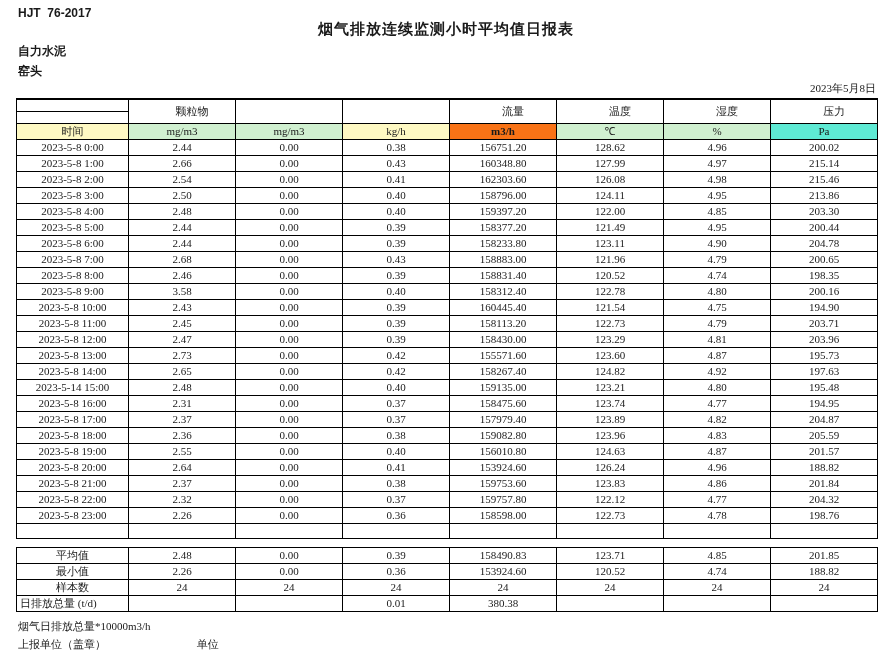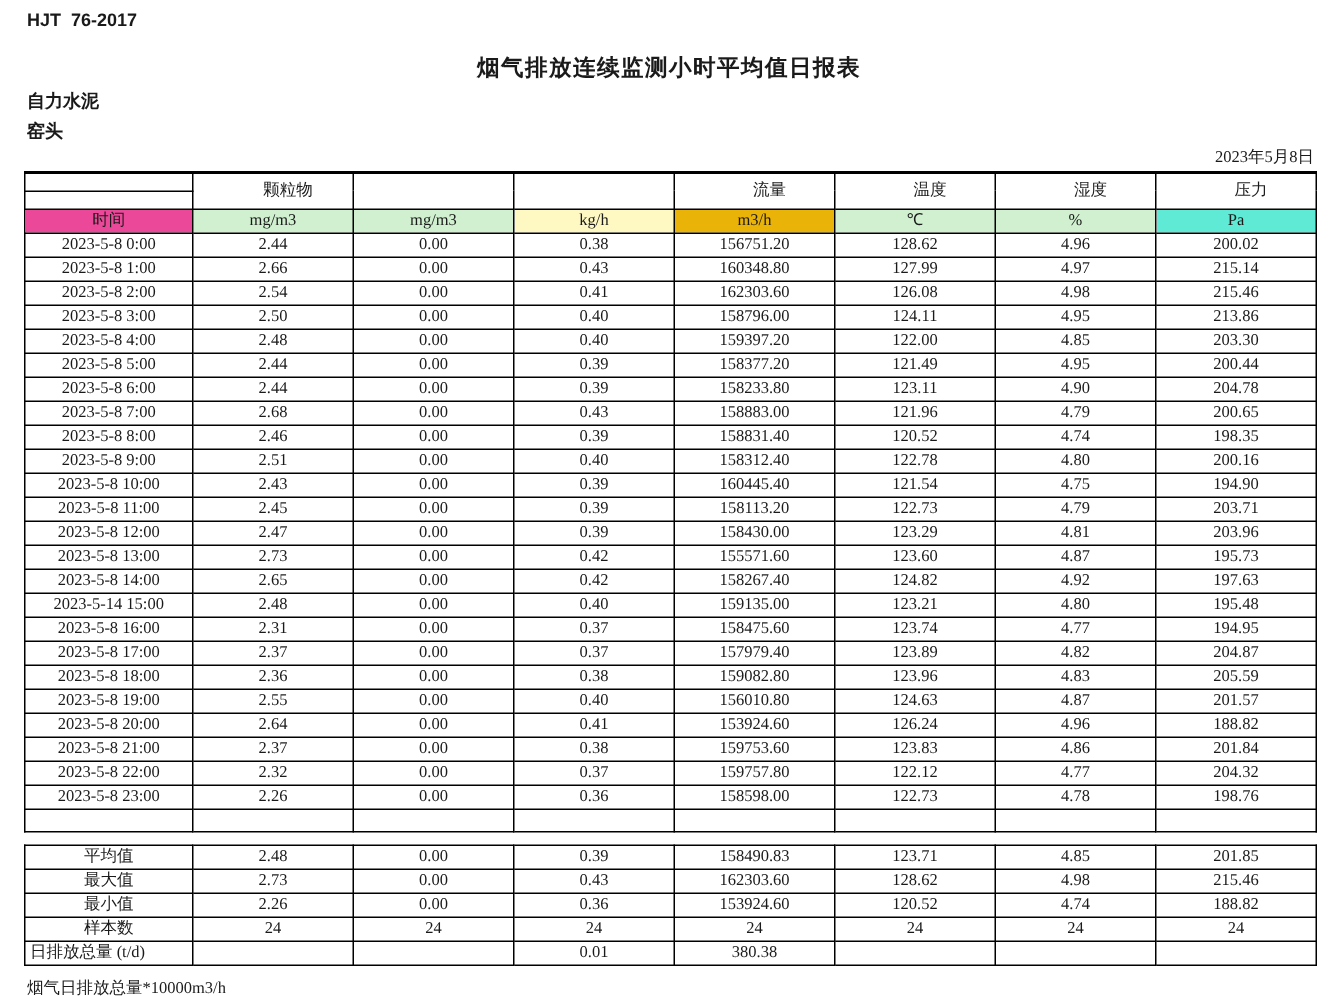--- a/index.html
+++ b/index.html
@@ -9,21 +9,21 @@
     font-family:"Liberation Serif", serif; color:#1a1a1a;
   }
   .page { padding:6px 16px 0 16px; }
 
   .std-code {
     font-family:"Liberation Sans", sans-serif; font-weight:bold;
     font-size:12px; white-space:pre; margin-left:2px;
   }
   .title {
     text-align:center; font-family:"Liberation Sans", sans-serif;
-    font-weight:bold; font-size:15px; margin-top:16px; letter-spacing:1px;
+    font-weight:bold; font-size:15px; margin-top:0; letter-spacing:1px;
   }
   .company {
     font-family:"Liberation Sans", sans-serif; font-weight:bold;
     font-size:12px; margin-top:4px; margin-left:2px;
   }
   .location {
     font-family:"Liberation Sans", sans-serif; font-weight:bold;
     font-size:12px; margin-top:3px; margin-left:2px;
   }
   .date { text-align:right; font-size:11px; margin:1px 0 2px 0; }
@@ -76,25 +76,25 @@
         <td rowspan="2"></td>
         <td rowspan="2">流量</td>
         <td rowspan="2">温度</td>
         <td rowspan="2">湿度</td>
         <td rowspan="2">压力</td>
       </tr>
       <tr class="hsub">
         <td></td>
       </tr>
       <tr class="unit-row">
-        <td style="background: #ec4899;">时间</td>
+        <td style="background: #fef9c3;">时间</td>
         <td style="background: rgb(208, 240, 208);">mg/m3</td>
         <td style="background: rgb(208, 240, 208);">mg/m3</td>
         <td style="background: #fef9c3;">kg/h</td>
-        <td style="background: #eab308;">m3/h</td>
+        <td style="background: #f97316; font-weight: bold;">m3/h</td>
         <td style="background: rgb(208, 240, 208);">℃</td>
         <td style="background: rgb(208, 240, 208);">%</td>
         <td style="background: #5eead4;">Pa</td>
       </tr>
     </thead>
     <tbody>
 
         <tr>
           <td>2023-5-8 0:00</td>
           <td>2.44</td>
@@ -189,21 +189,21 @@
           <td>0.00</td>
           <td>0.39</td>
           <td>158831.40</td>
           <td>120.52</td>
           <td>4.74</td>
           <td>198.35</td>
         </tr>
 
         <tr>
           <td>2023-5-8 9:00</td>
-          <td>2.51</td>
+          <td>3.58</td>
           <td>0.00</td>
           <td>0.40</td>
           <td>158312.40</td>
           <td>122.78</td>
           <td>4.80</td>
           <td>200.16</td>
         </tr>
 
         <tr>
           <td>2023-5-8 10:00</td>
@@ -391,30 +391,20 @@
           <td>平均值</td>
           <td>2.48</td>
           <td>0.00</td>
           <td>0.39</td>
           <td>158490.83</td>
           <td>123.71</td>
           <td>4.85</td>
           <td>201.85</td>
         </tr>
 
-        <tr>
-          <td>最大值</td>
-          <td>2.73</td>
-          <td>0.00</td>
-          <td>0.43</td>
-          <td>162303.60</td>
-          <td>128.62</td>
-          <td>4.98</td>
-          <td>215.46</td>
-        </tr>
 
         <tr>
           <td>最小值</td>
           <td>2.26</td>
           <td>0.00</td>
           <td>0.36</td>
           <td>153924.60</td>
           <td>120.52</td>
           <td>4.74</td>
           <td>188.82</td>

